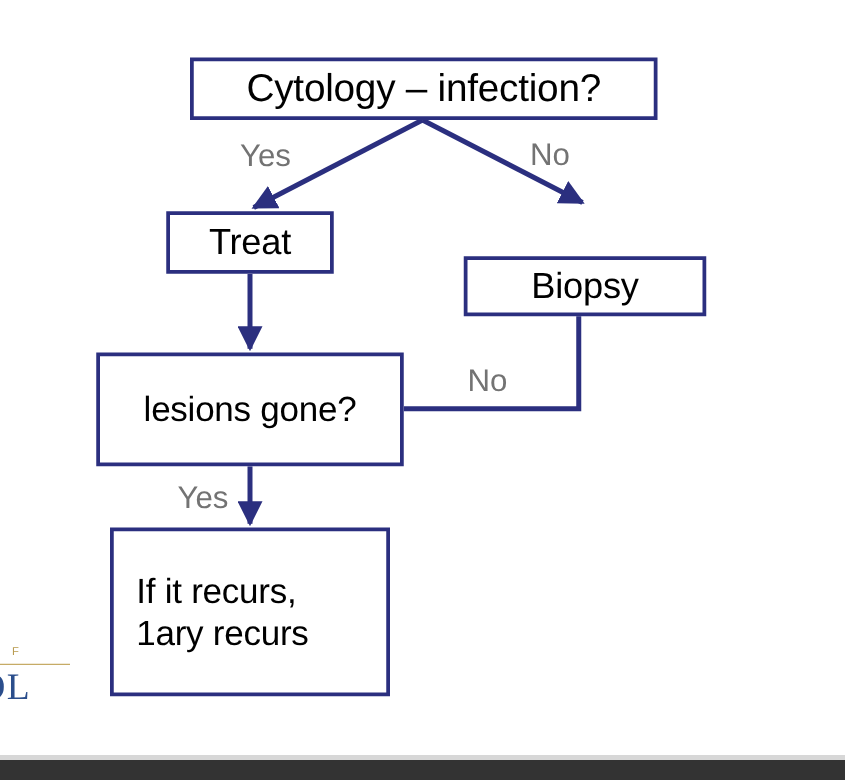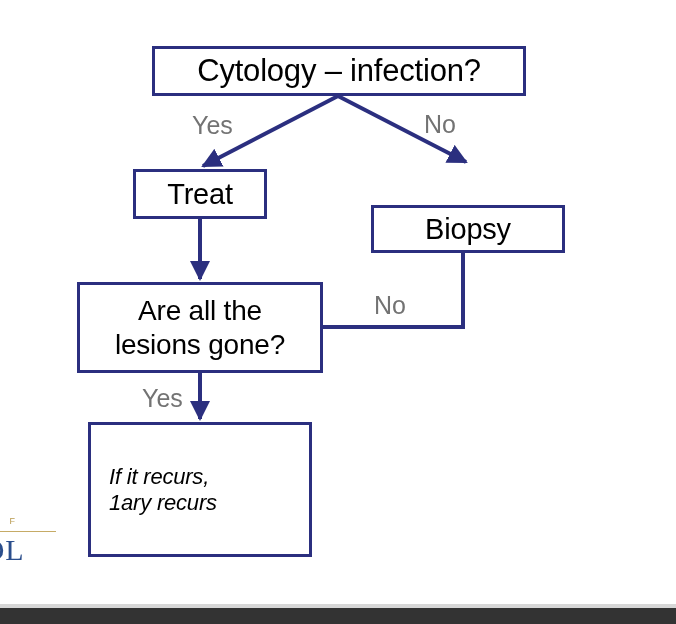--- a/index.html
+++ b/index.html
@@ -49,23 +49,22 @@
     left: 371px; top: 165px; width: 194px; height: 48px;
     font-size: 29px;
     margin-top: 40px;
   }
   #node-lesions {
     left: 77px; top: 282px; width: 246px; height: 91px;
     font-size: 28px;
   }
   #node-recurs {
     left: 88px; top: 422px; width: 224px; height: 135px;
-    font-size: 22px;
+    font-size: 28px;
     align-items: center;
-    font-style: italic;
   }
   #node-recurs .line { text-align: left; width: 100%; padding-left: 18px; box-sizing: border-box; }
 
   
   .edge-label {
     position: absolute;
     color: #737373;
     font-size: 25px;
     line-height: 1;
     white-space: nowrap;
@@ -158,21 +157,20 @@
 
   <div class="node" id="node-treat">
     <span class="line">Treat</span>
   </div>
 
   <div class="node" id="node-biopsy">
     <span class="line">Biopsy</span>
   </div>
 
   <div class="node" id="node-lesions">
-    <span class="line">Are all the</span>
     <span class="line">lesions gone?</span>
   </div>
 
   <div class="node" id="node-recurs">
     <span class="line">If it recurs,</span>
     <span class="line">1ary recurs</span>
   </div>
 
   <div class="edge-label" id="label-yes-top">Yes</div>
   <div class="edge-label" id="label-no-top">No</div>

